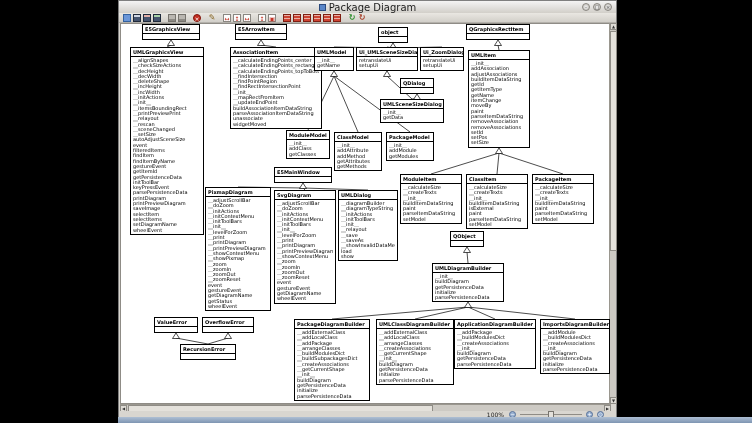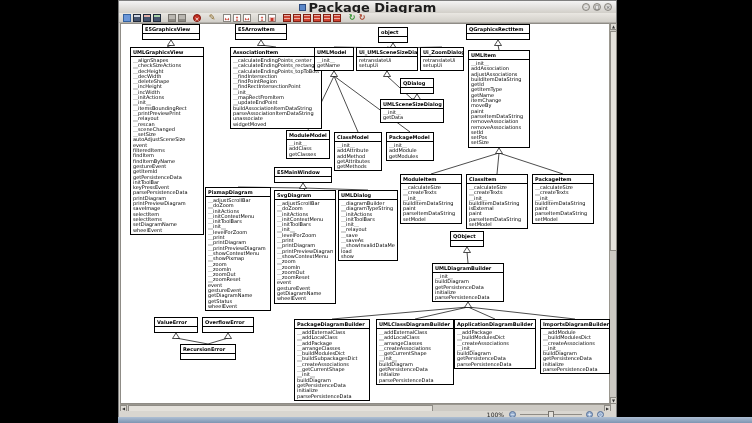--- a/index.html
+++ b/index.html
@@ -4,21 +4,21 @@
 <style>
   html,body{margin:0;padding:0;}
   body{width:752px;height:423px;background:#000;position:relative;overflow:hidden;
        font-family:"DejaVu Sans",sans-serif;}
   
   .window{position:absolute;left:118px;top:0;width:499px;height:417px;
           background:#d9d6d0;border:1px solid #7f7f7f;box-sizing:border-box;}
   .titlebar{position:absolute;left:0;top:0;right:0;height:12px;
             background:linear-gradient(#f4f4f4,#d2cfc9);border-bottom:1px solid #a8a59f;
             display:flex;align-items:center;justify-content:center;gap:3px;}
-  .title-text{font-size:13px;color:#1c1c1c;font-weight:bold;}
+  .title-text{font-size:10px;color:#1c1c1c;font-weight:normal;}
   .win-icon{width:7px;height:7px;background:#5a86c8;border:1px solid #2c4a7e;box-sizing:border-box;}
   .win-controls{position:absolute;right:4px;top:2px;display:flex;gap:3px;}
   .win-btn{width:8px;height:8px;border-radius:50%;background:radial-gradient(#efefef,#bdbab4);
            border:1px solid #8a8781;box-sizing:border-box;font-size:5px;line-height:6px;
            text-align:center;color:#3a3a3a;cursor:default;}
   
   .toolbar{position:absolute;left:0;top:12px;right:0;height:10px;
            background:linear-gradient(#e9e7e2,#d2cfc9);border-bottom:1px solid #b4b1ab;
            display:flex;align-items:center;padding-left:4px;box-sizing:border-box;}
   .tb-icon{width:8px;height:8px;margin-right:2px;box-sizing:border-box;font-size:7px;

